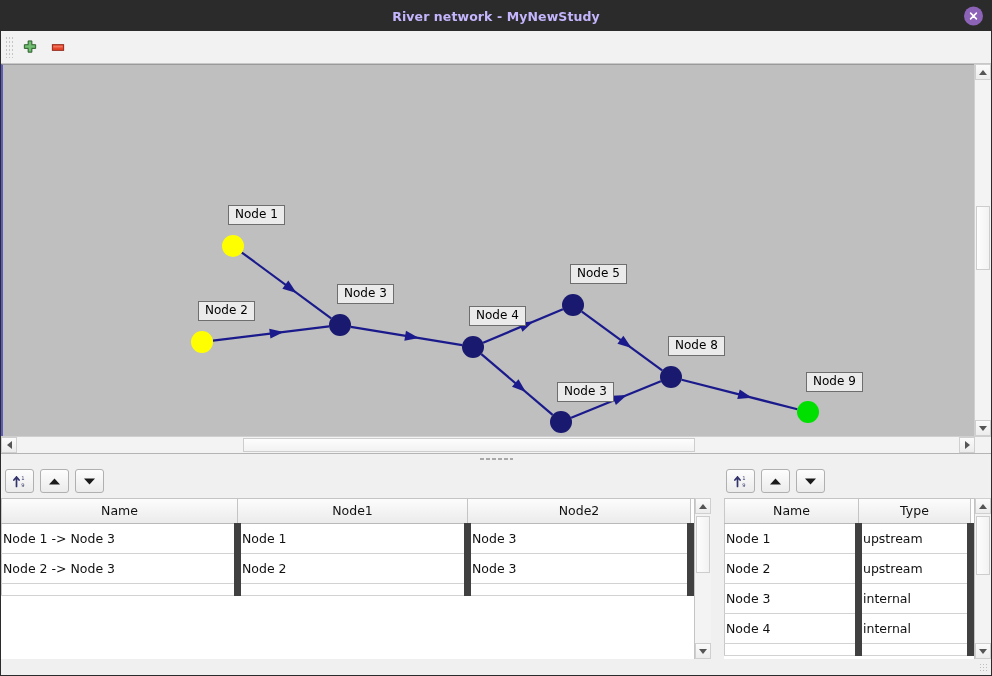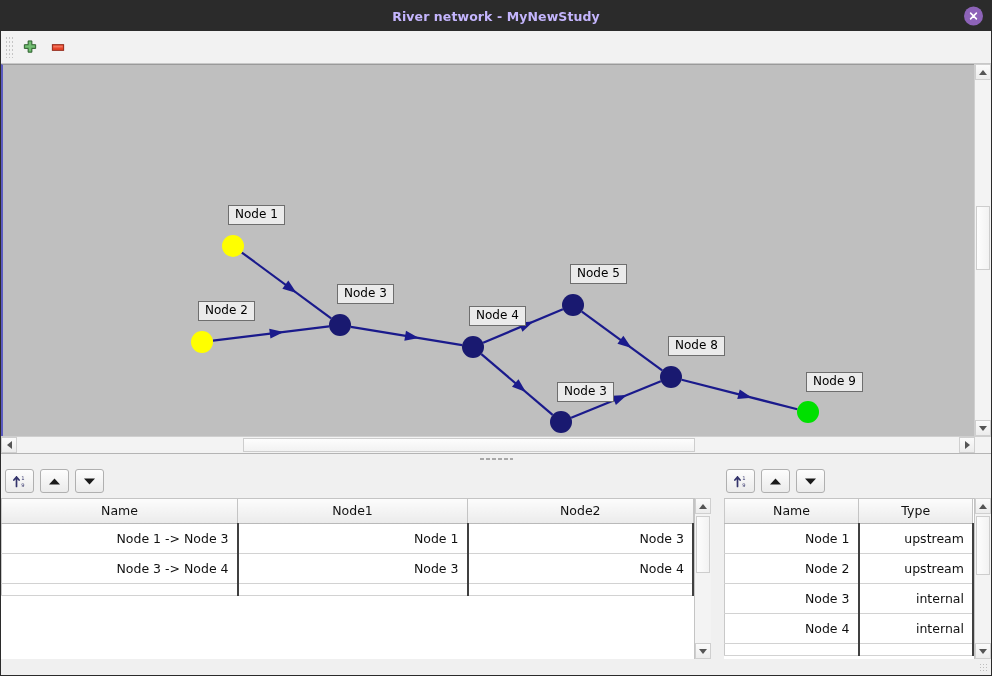--- a/index.html
+++ b/index.html
@@ -184,29 +184,28 @@
     background: linear-gradient(#fcfcfc,#ebebeb);
     border-right: 1px solid #c4c4c4;
     border-bottom: 1px solid #b9b9b9;
     font-weight: normal;
     color: #111;
     height: 24px;
     text-align: center;
     cursor: pointer;
   }
   table.grid td {
-    border-right: 2px solid #404040;
+    border-right: 7px solid #404040;
     border-bottom: 1px solid #d2d2d2;
     height: 30px;
-    padding: 0 8px;
+    padding: 0 1px;
     color: #111;
     background: #fff;
     overflow: hidden; white-space: nowrap; text-overflow: ellipsis;
     cursor: default;
-    text-align: right;
   }
   table.grid tr.blank td { height: 12px; }
   .left-edge { border-left: 1px solid #c9c9c9; margin-left: 16px; }
   .pane-foot { flex: 0 0 16px; background: #f0f0f0; }
   .corner-grip {
     position: absolute; right: 2px; bottom: 2px;
     width: 10px; height: 10px;
     background-image: radial-gradient(#bdbdbd 40%, transparent 41%);
     background-size: 3px 3px;
   }
@@ -360,23 +359,23 @@
                 <th>Node2</th>
               </tr>
             </thead>
             <tbody id="reaches-body">
                 <tr>
                   <td class="left-edge">Node 1 -&gt; Node 3</td>
                   <td>Node 1</td>
                   <td>Node 3</td>
                 </tr>
                 <tr>
-                  <td class="left-edge">Node 3 -&gt; Node 4</td>
+                  <td class="left-edge">Node 2 -&gt; Node 3</td>
+                  <td>Node 2</td>
                   <td>Node 3</td>
-                  <td>Node 4</td>
                 </tr>
                 <tr class="blank">
                   <td class="left-edge"></td>
                   <td></td>
                   <td></td>
                 </tr>
               </tbody>
           </table>
         </div>
         <div class="vscroll" style="border-left:1px solid #c4c4c4;">

